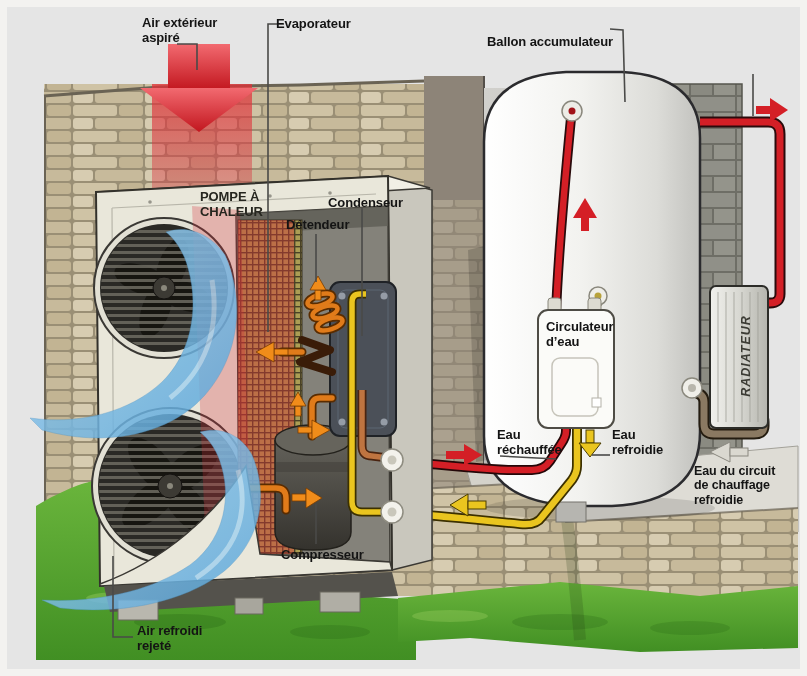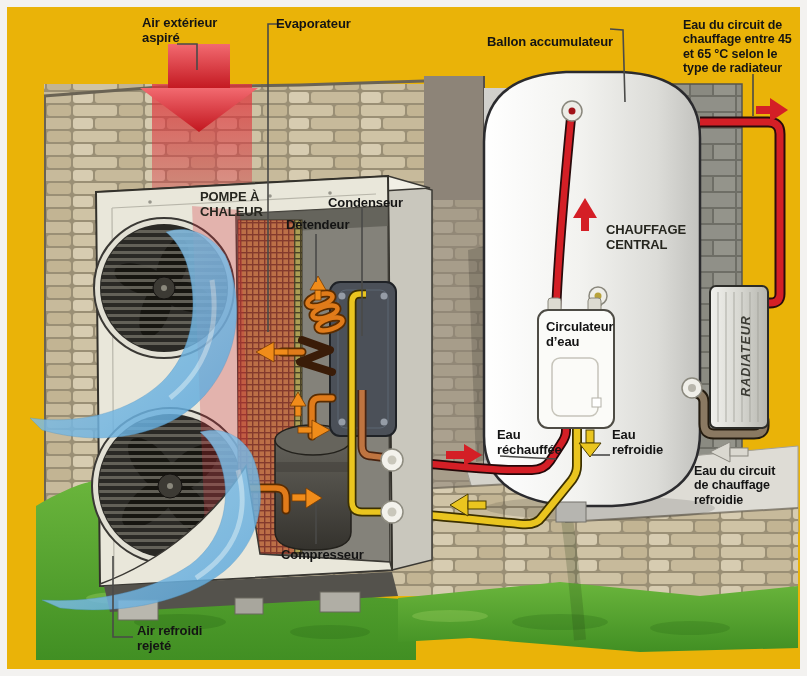--- a/index.html
+++ b/index.html
@@ -1,16 +1,16 @@
 <!DOCTYPE html>
 <html style="--pipe-red: #d41f26; --pipe-yellow: #eac51f; --pipe-orange: #e07b1a; --flow-orange: #f08c1a; --pipe-copper: #bf7440; --pipe-return-brown: #8a7962; --air-warm-red: #e23038; --air-cool-blue: #6cb4e4; --stone-tan: #cfc3a5; --block-grey: #8f8f87; --unit-body: #e9e7da; --tank-white: #f6f6f3; --grass-green: #55a629; --label-text: #141414; --leader-line: #4a4a48;"><head>
 <meta charset="utf-8">
 <style>
   html,body{margin:0;padding:0;background:#fff;}
-  #stage{position:relative;width:807px;height:676px;background:#eab308;overflow:hidden;
+  #stage{position:relative;width:807px;height:676px;background:#e5e5e5;overflow:hidden;
          font-family:"Liberation Sans",sans-serif;box-shadow:inset 0 0 0 7px #f3f2f0;}
   #art{position:absolute;left:0;top:0;}
   .lbl{position:absolute;font:bold 13px/1.12 "Liberation Sans",sans-serif;color:var(--label-text,#141414);
        white-space:pre-line;letter-spacing:-0.1px;}
   .ital{color:#26261f;}
   .sm{font-size:12.5px;line-height:1.14;}
   #radiator-label{left:690px;top:349px;width:112px;text-align:center;transform:rotate(-90deg);
        font-style:italic;font-size:12.5px;letter-spacing:1px;color:#3c3c35;}
   
   .sRed{stroke:var(--pipe-red);} .fRed{fill:var(--pipe-red);}
@@ -390,30 +390,24 @@
   <path class="leader" d="M592,455 L610,455"></path>
   <path class="leader" d="M316,504 L316,544"></path>
   <path class="leader" d="M113,556 L113,637 L133,637"></path>
 </g>
 </svg>
 
 <div class="lbl" style="left:142px;top:16px;">Air extérieur
 aspiré</div>
 <div class="lbl" style="left:276px;top:17px;">Evaporateur</div>
 <div class="lbl" style="left:487px;top:35px;text-align:center;">Ballon accumulateur</div>
-<div class="lbl sm" style="left:683px;top:18px;width:120px;">Eau du circuit de
-chauffage entre 45
-et 65 °C selon le
-type de radiateur</div>
 <div class="lbl ital" style="left:200px;top:190px;">POMPE À
 CHALEUR</div>
 <div class="lbl" style="left:328px;top:196px;">Condenseur</div>
 <div class="lbl" style="left:286px;top:218px;">Détendeur</div>
-<div class="lbl ital" style="left:606px;top:223px;">CHAUFFAGE
-CENTRAL</div>
 <div class="lbl" style="left:546px;top:320px;">Circulateur
 d’eau</div>
 <div class="lbl" style="left:497px;top:428px;">Eau
 réchauffée</div>
 <div class="lbl" style="left:612px;top:428px;">Eau
 refroidie</div>
 <div class="lbl" id="radiator-label">RADIATEUR</div>
 <div class="lbl sm" style="left:694px;top:464px;width:100px;">Eau du circuit
 de chauffage
 refroidie</div>

